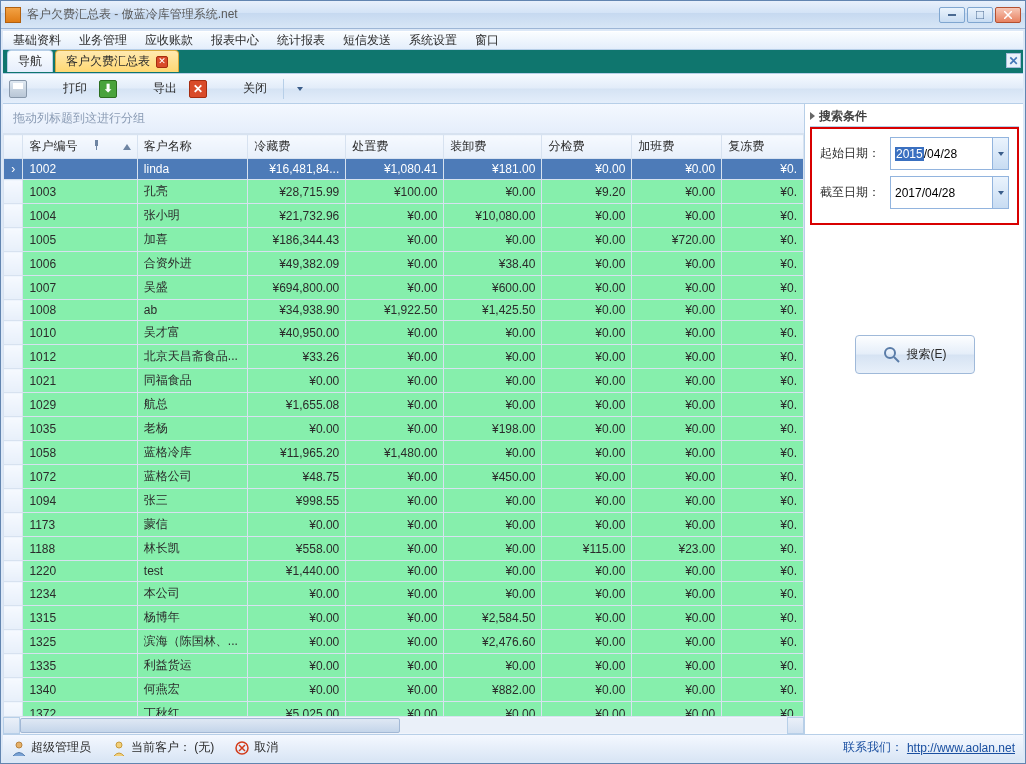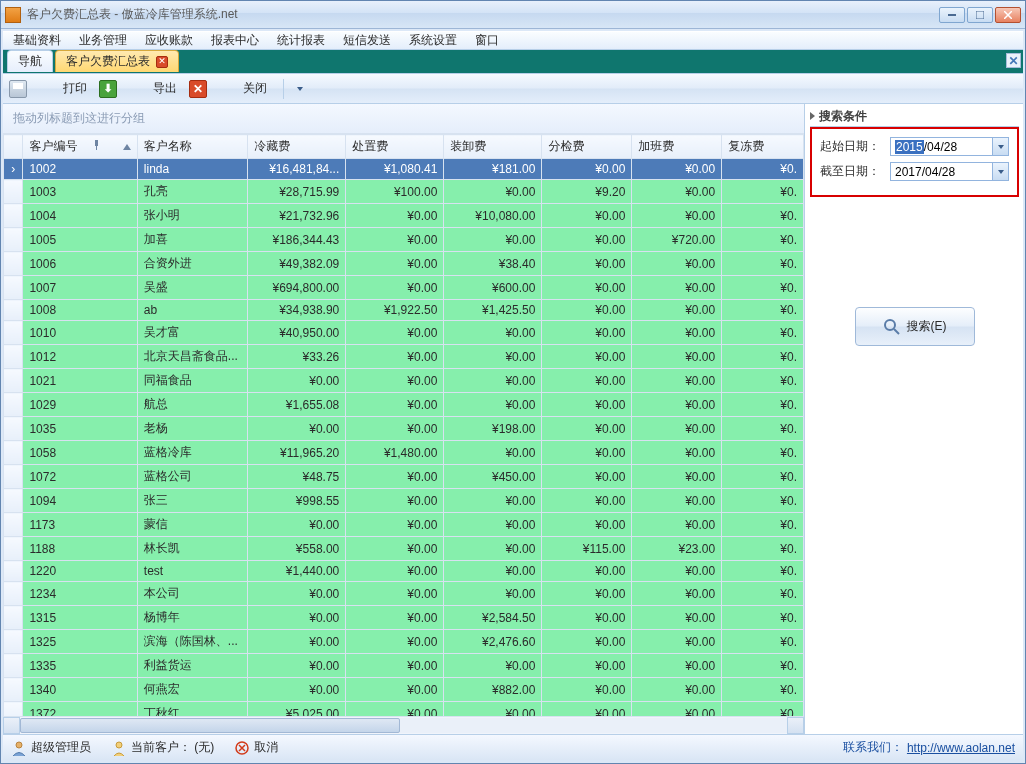--- a/index.html
+++ b/index.html
@@ -145,21 +145,21 @@
     width:218px;padding:4px;background:#fff;border-left:1px solid #fff;
   }
   .sheader{height:19px;display:flex;align-items:center;font-weight:bold;color:#404040;border-bottom:1px solid #b7cfe8;padding-bottom:2px;}
   .sheader span:first-child{width:0;height:0;border-top:4px solid transparent;border-bottom:4px solid transparent;border-left:5px solid #666;margin-right:4px;}
   .sbox{
     border:2px solid #d80000;padding:8px;margin-top:0;
   }
   .srow{display:flex;align-items:center;margin-bottom:6px;}
   .srow label{width:70px;color:#2b2b2b;}
   .dateinput{
-    flex:1;height:19px;border:1px solid #92b4de;background:#fff;display:flex;align-items:center;
+    flex:1;height:33px;border:1px solid #92b4de;background:#fff;display:flex;align-items:center;
     padding:0 0 0 4px;position:relative;
   }
   .dateinput .dd{position:absolute;right:0;top:0;bottom:0;width:16px;background:linear-gradient(#eaf3fd,#c8dcf2);border-left:1px solid #92b4de;display:flex;align-items:center;justify-content:center;}
   .dateinput .dd::after{content:"";width:0;height:0;border-left:3px solid transparent;border-right:3px solid transparent;border-top:4px solid #3a5d8a;}
   .selyear{background:#3a70c0;color:#fff;padding:0 1px;}
   .searchbtn{
     margin:110px auto 0;display:flex;align-items:center;justify-content:center;
     width:120px;height:39px;
     background:linear-gradient(#fdfeff,#e5eef9 48%,#d6e3f3 52%,#e8f0fa);
     border:1px solid #9fb9d9;border-radius:4px;cursor:pointer;color:#2b2b2b;

